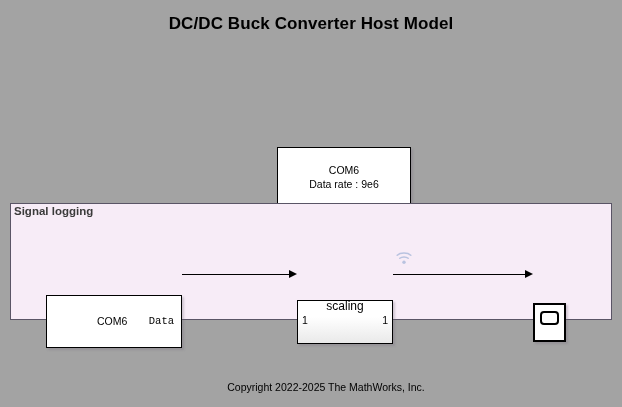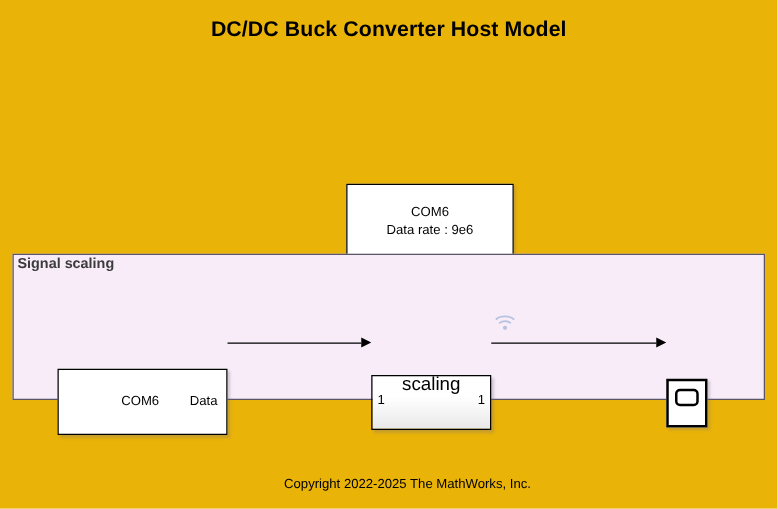--- a/index.html
+++ b/index.html
@@ -8,21 +8,21 @@
     background: #ffffff;
   }
   body {
     font-family: "Liberation Sans", sans-serif;
     -webkit-font-smoothing: antialiased;
   }
   #canvas {
     position: relative;
     width: 622px;
     height: 407px;
-    background: #eab308;
+    background: #a3a3a3;
     overflow: hidden;
   }
 
   
   .model-title {
     position: absolute;
     left: 0;
     top: 14px;
     width: 622px;
     text-align: center;
@@ -93,20 +93,21 @@
     top: 19px;
     font-size: 10.5px;
     color: #000000;
   }
   #serial-receive-block .port-out-label {
     position: absolute;
     right: 7px;
     top: 19px;
     font-size: 10.5px;
     color: #000000;
+    font-family: Liberation Mono, monospace;
   }
 
   
   #scaling-block {
     left: 297px;
     top: 253px;
     width: 96px;
     height: 44px;
     background: linear-gradient(to bottom, #ffffff 0%, #ffffff 38%, #e9e9e9 100%);
   }
@@ -117,21 +118,21 @@
     color: #000000;
   }
   #scaling-block .port-num.in  { left: 4px; }
   #scaling-block .port-num.out { right: 4px; }
   #scaling-label {
     position: absolute;
     left: 297px;
     top: 299px;
     width: 96px;
     text-align: center;
-    font-size: 15px;
+    font-size: 12px;
     color: #000000;
   }
 
   
   #scope-block {
     left: 533px;
     top: 256px;
     width: 33px;
     height: 39px;
     border: 2px solid #000000;
@@ -179,21 +180,21 @@
 <div id="canvas">
 
   <div class="model-title">DC/DC Buck Converter Host Model</div>
 
   <div class="sl-block" id="config-block">
     <div class="line">COM6</div>
     <div class="line">Data rate : 9e6</div>
   </div>
 
   <div id="signal-logging-area"></div>
-  <div id="signal-logging-label">Signal scaling</div>
+  <div id="signal-logging-label">Signal logging</div>
 
   <div class="sl-block" id="serial-receive-block">
     <span class="blk-name">COM6</span>
     <span class="port-out-label">Data</span>
   </div>
 
   <div class="wire" style="left:182px; top:274px; width:107px;"></div>
   <div class="arrow" style="left:289px; top:270px;"></div>
 
   <div class="sl-block" id="scaling-block">

